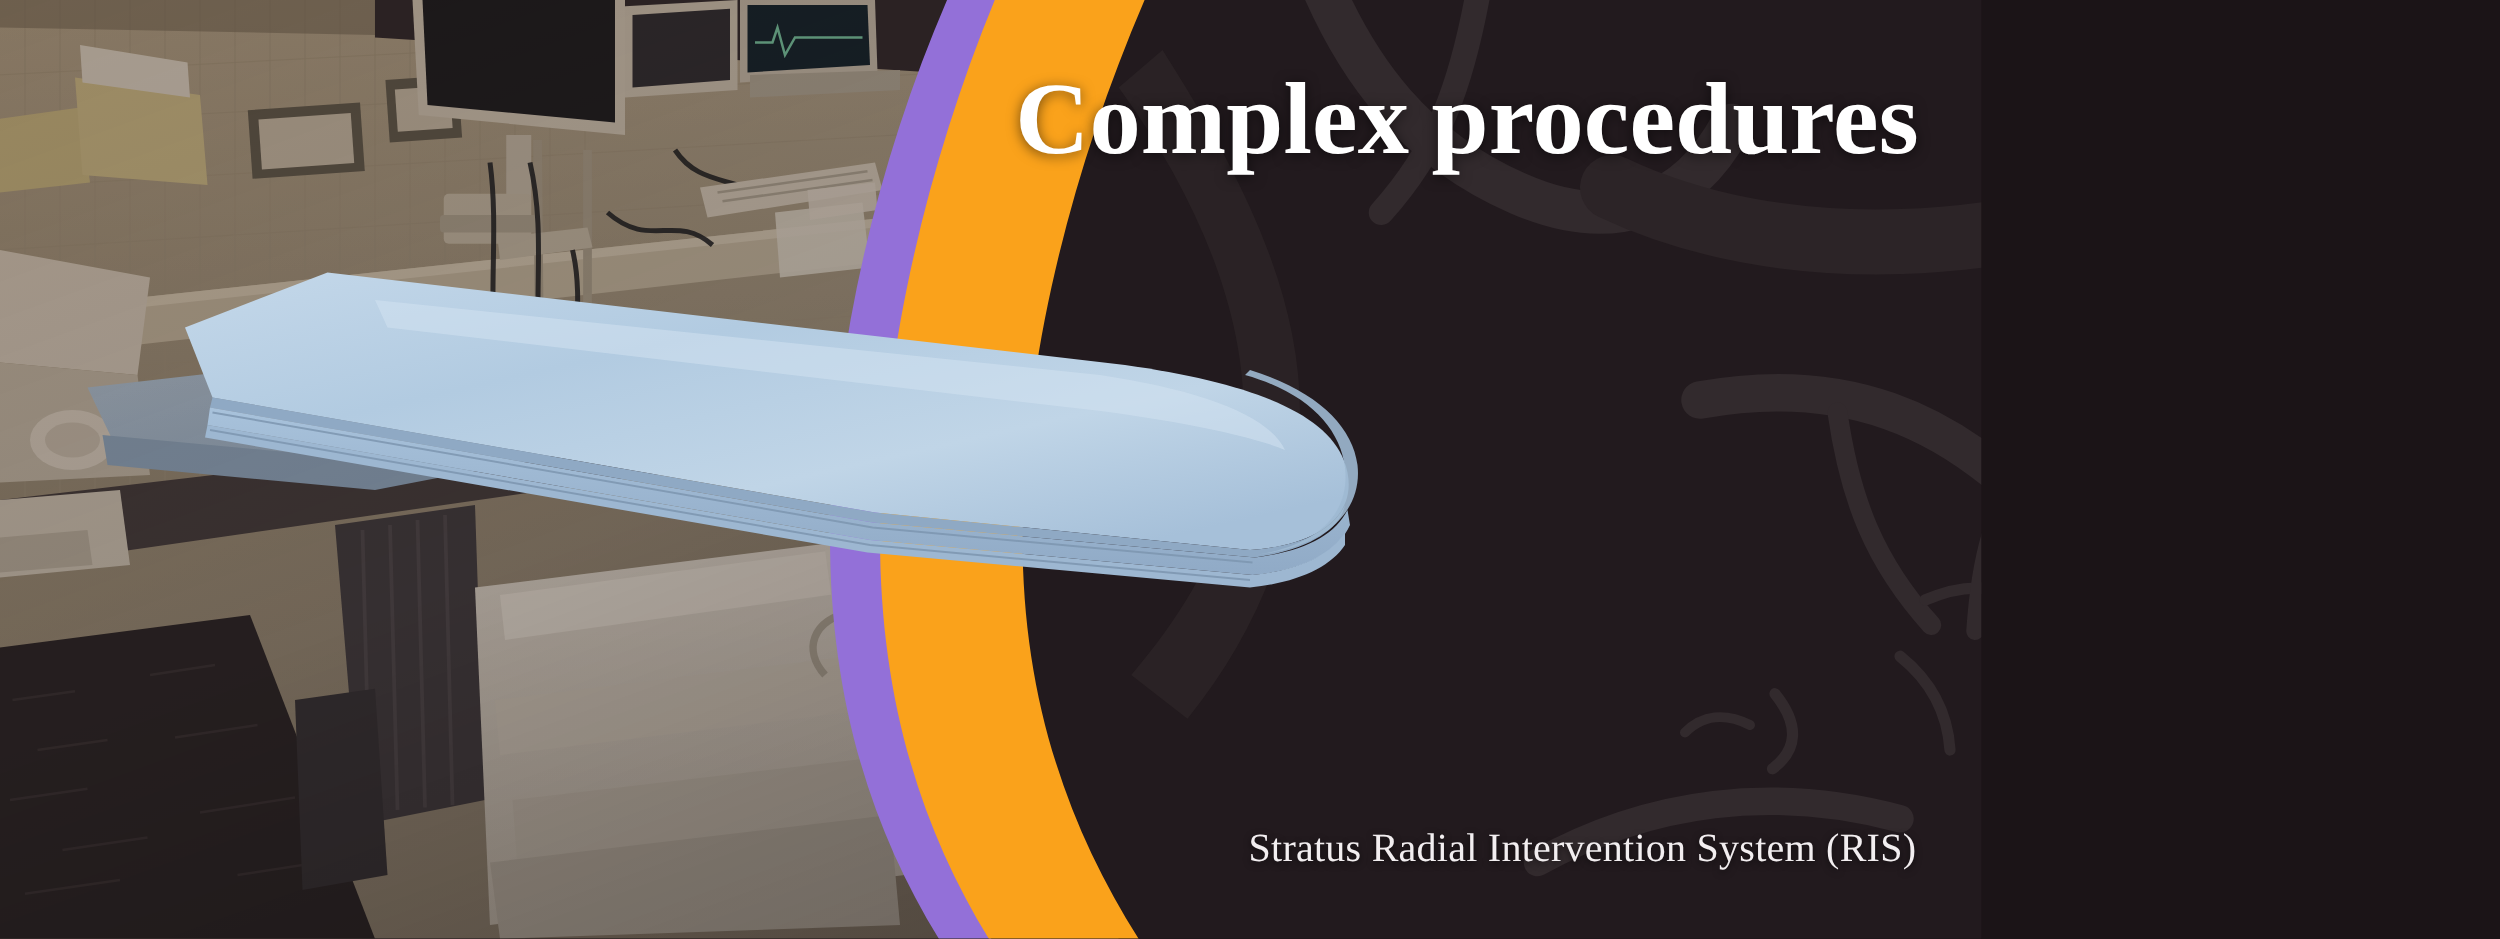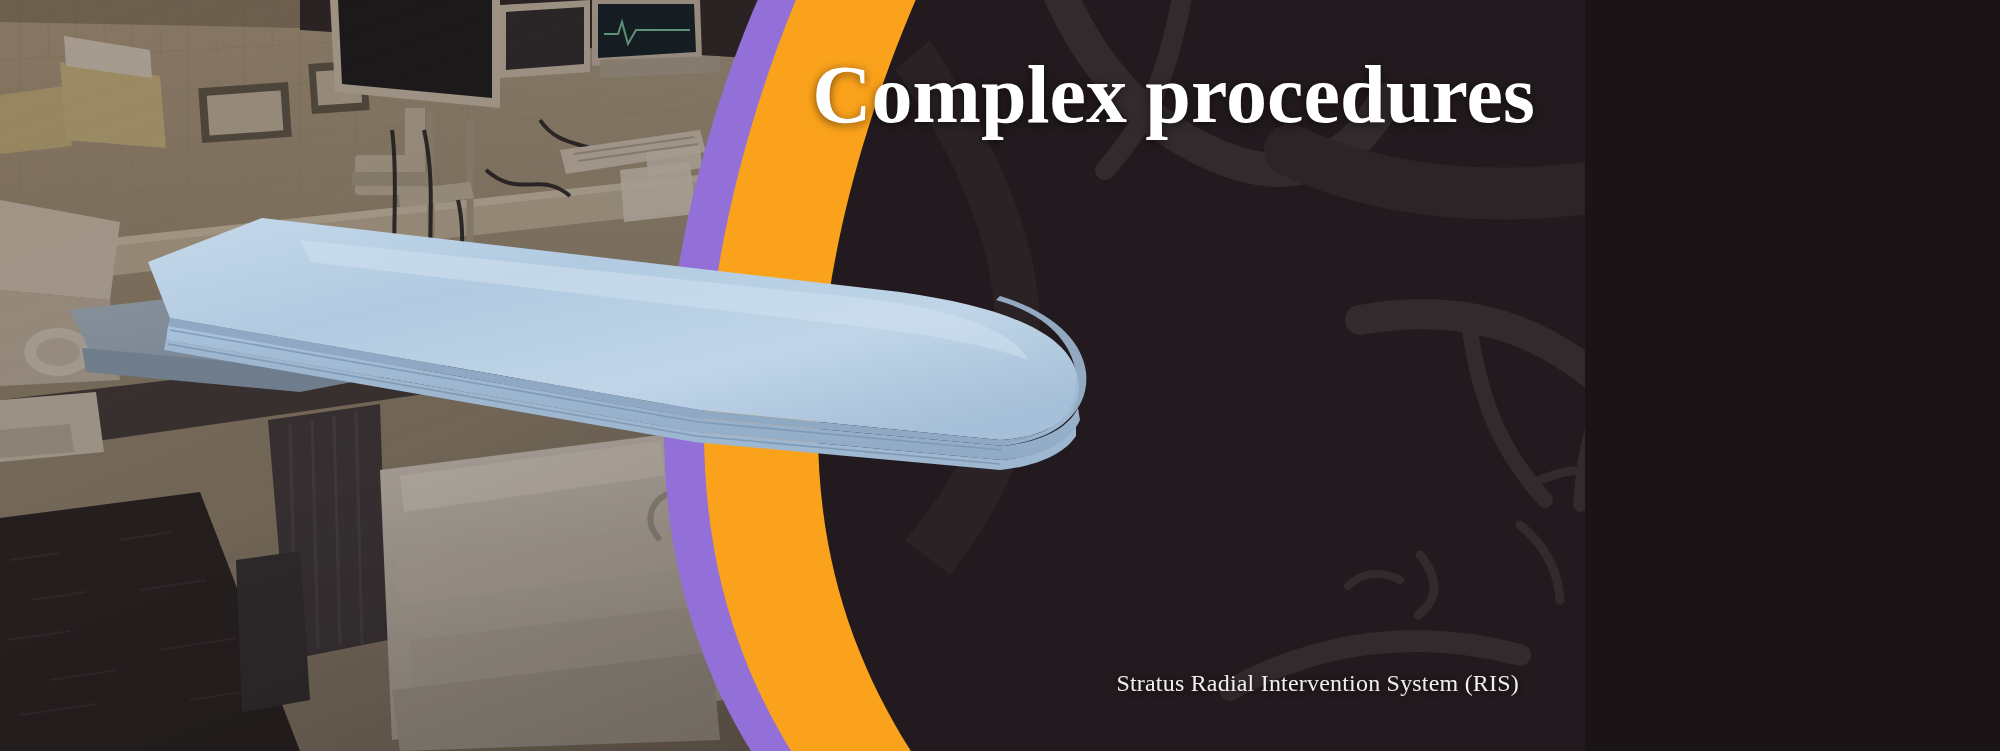--- a/index.html
+++ b/index.html
@@ -56,23 +56,23 @@
   .headline .l2{ display:block; }
   .gap{ display:inline-block; width:.22em; }
   .accent{
     color:#f9a01b;
     font-style:italic;
     font-weight:bold;
     letter-spacing:-.5px;
   }
   .caption{
     position:absolute; z-index:6;
-    right:66px; bottom:54px;
+    right:52px; bottom:54px;
     color:#f2eef0;
-    font-size:24px;
+    font-size:32px;
     letter-spacing:.2px;
     white-space:nowrap;
     text-shadow:0 1px 6px rgba(0,0,0,.6);
   }
 </style>
 </head>
 <body>
 
 <div class="banner">
 

